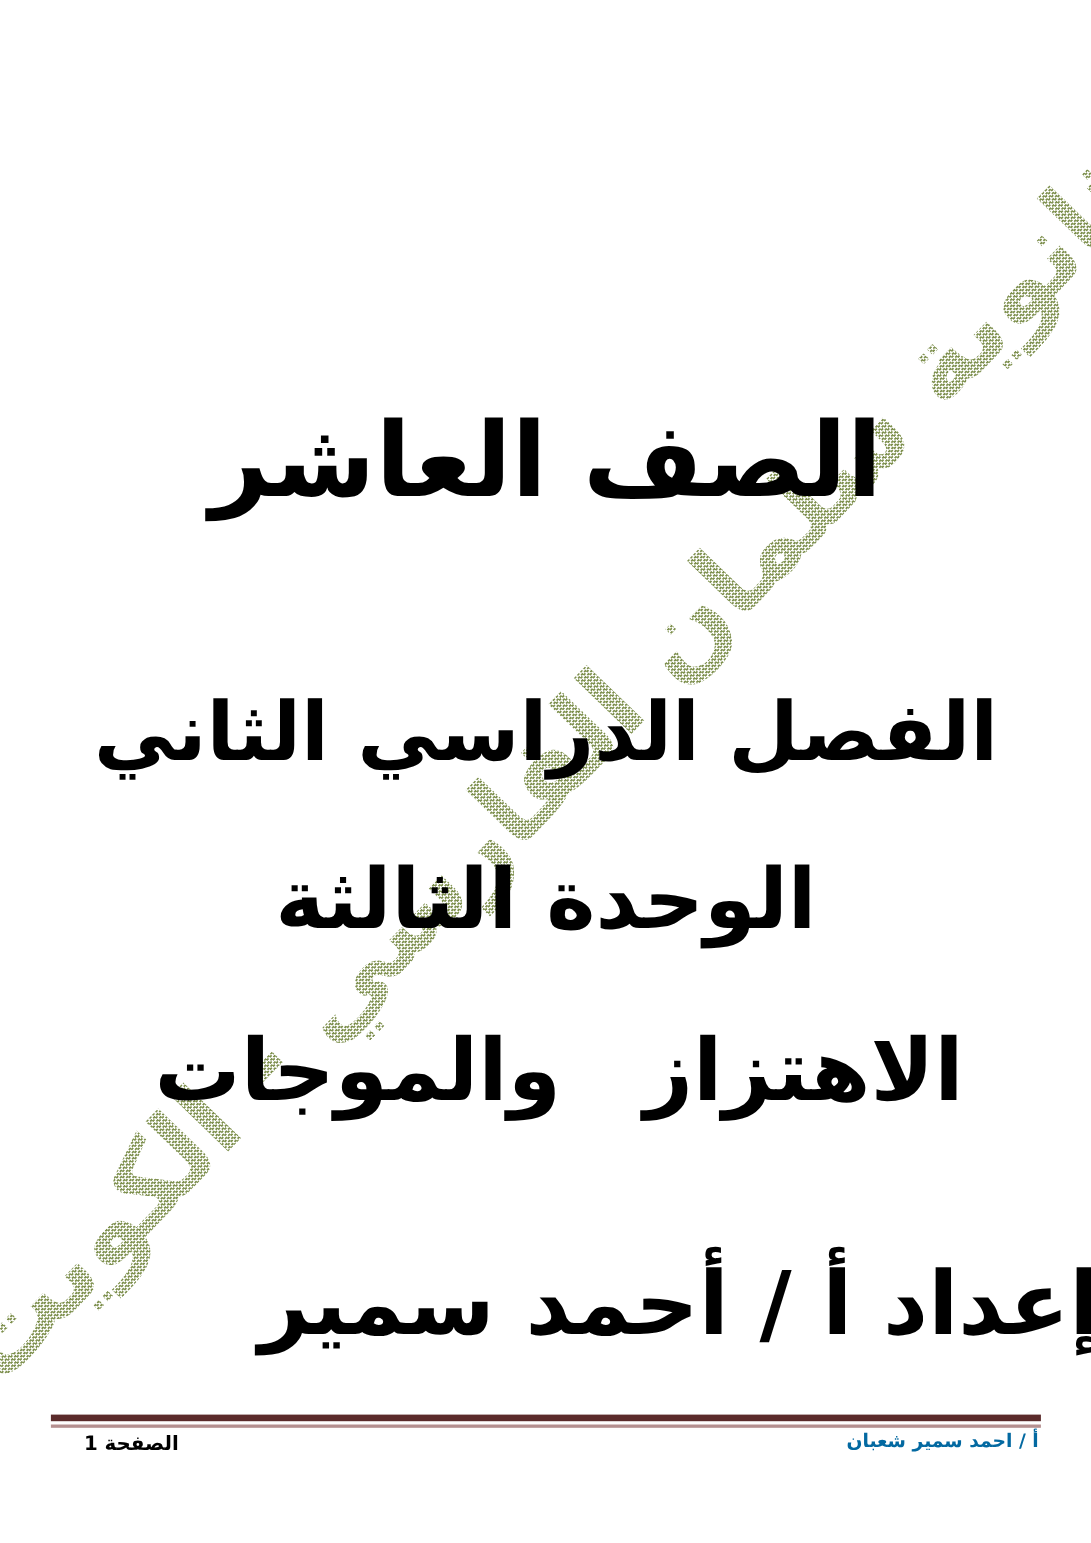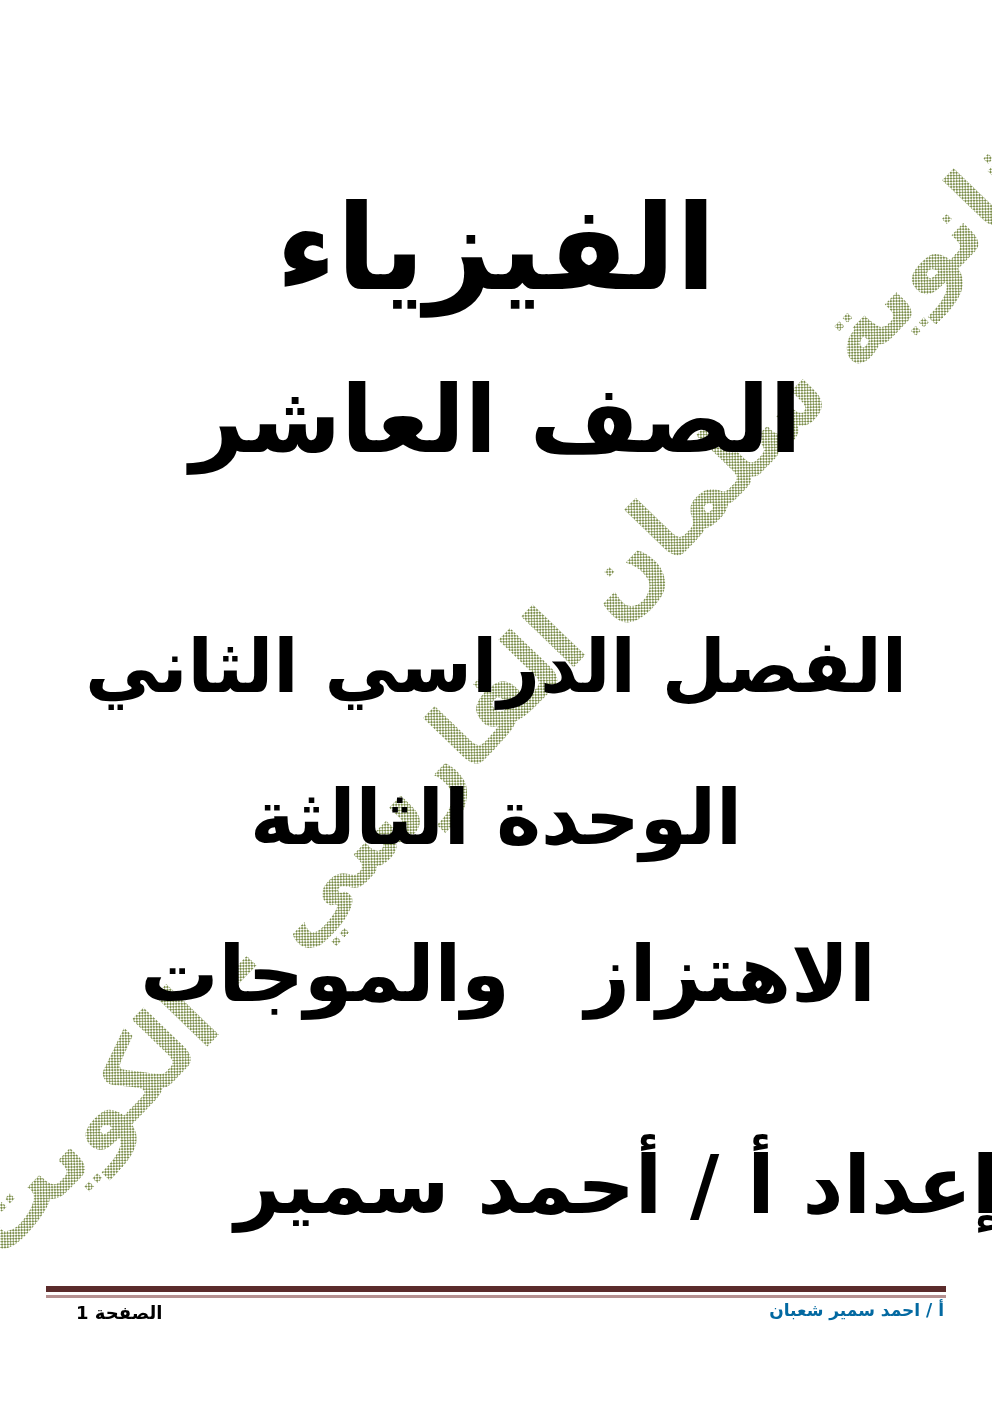--- a/index.html
+++ b/index.html
@@ -99,21 +99,20 @@
     margin-left: 28px;
   }
 </style>
 </head>
 <body>
 
 <div class="page">
 
   <div class="watermark">ثانوية سلمان الفارسي - الكويت</div>
 
-  <div class="heading title">الفيزياء</div>
 
   <div class="heading grade">الصف العاشر</div>
 
   <div class="heading semester">الفصل الدراسي الثاني</div>
 
   <div class="heading unit">الوحدة الثالثة</div>
 
   <div class="heading topic">الاهتزاز والموجات</div>
 
   <div class="heading prepared">إعداد أ / أحمد سمير</div>

